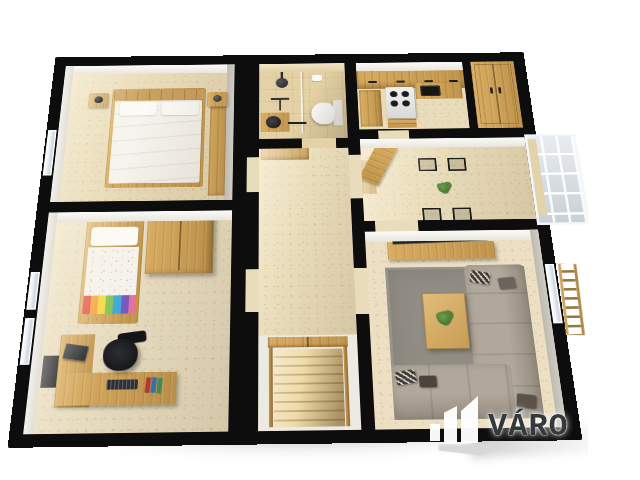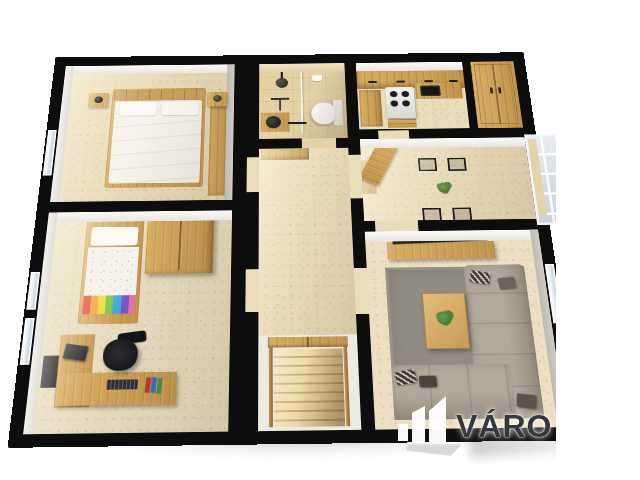--- a/index.html
+++ b/index.html
@@ -1,17 +1,17 @@
 <!DOCTYPE html>
 <html style="--bg: #ffffff; --wall: #0d0d0d; --floor: #e9dcba; --wood: #d8ac61; --wood_dark: #c1944c; --sofa: #a89f93; --rug: #918d85; --gray_wall: #b2b8be; --watermark_text: #35383d;"><head>
 <meta charset="utf-8">
 <style>
   html,body{margin:0;padding:0;background:#fff;}
   .stage{position:relative;width:556px;height:480px;overflow:hidden;background:var(--bg,#fff);
-         font-family:Liberation Sans, sans-serif;}
+         font-family:Liberation Mono, monospace;padding-left:32px;}
   
   .ground-shadow{position:absolute;left:-12px;top:398px;width:615px;height:62px;z-index:0;
     background:radial-gradient(50% 50% at 50% 50%, rgba(95,95,100,.55), rgba(95,95,100,0) 72%);
     filter:blur(8px);}
   .ground-shadow2{position:absolute;left:470px;top:428px;width:150px;height:26px;z-index:0;
     background:linear-gradient(90deg, rgba(120,120,125,.35), rgba(120,120,125,0));
     filter:blur(5px);transform:rotate(-3deg);}
   
   .plan3d{position:absolute;left:8px;top:-56px;width:575px;height:500px;z-index:1;
     transform-origin:50% 100%;

